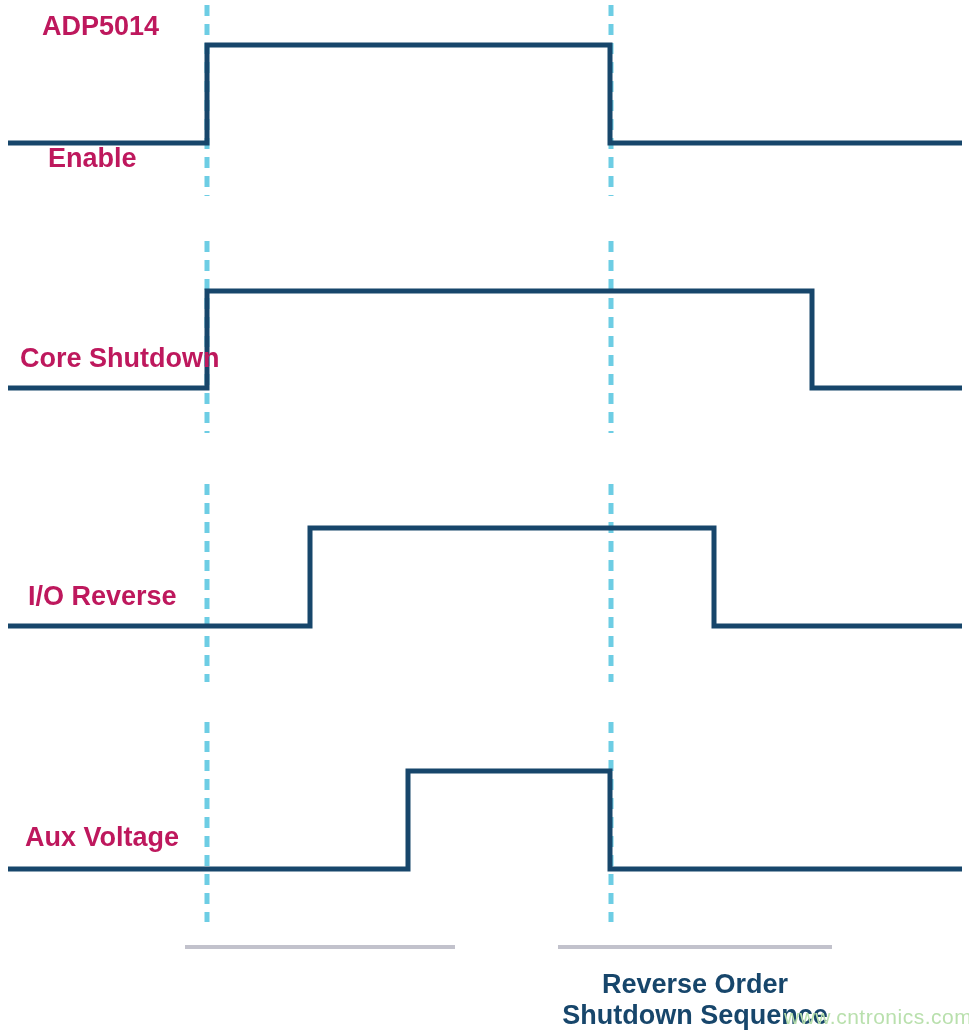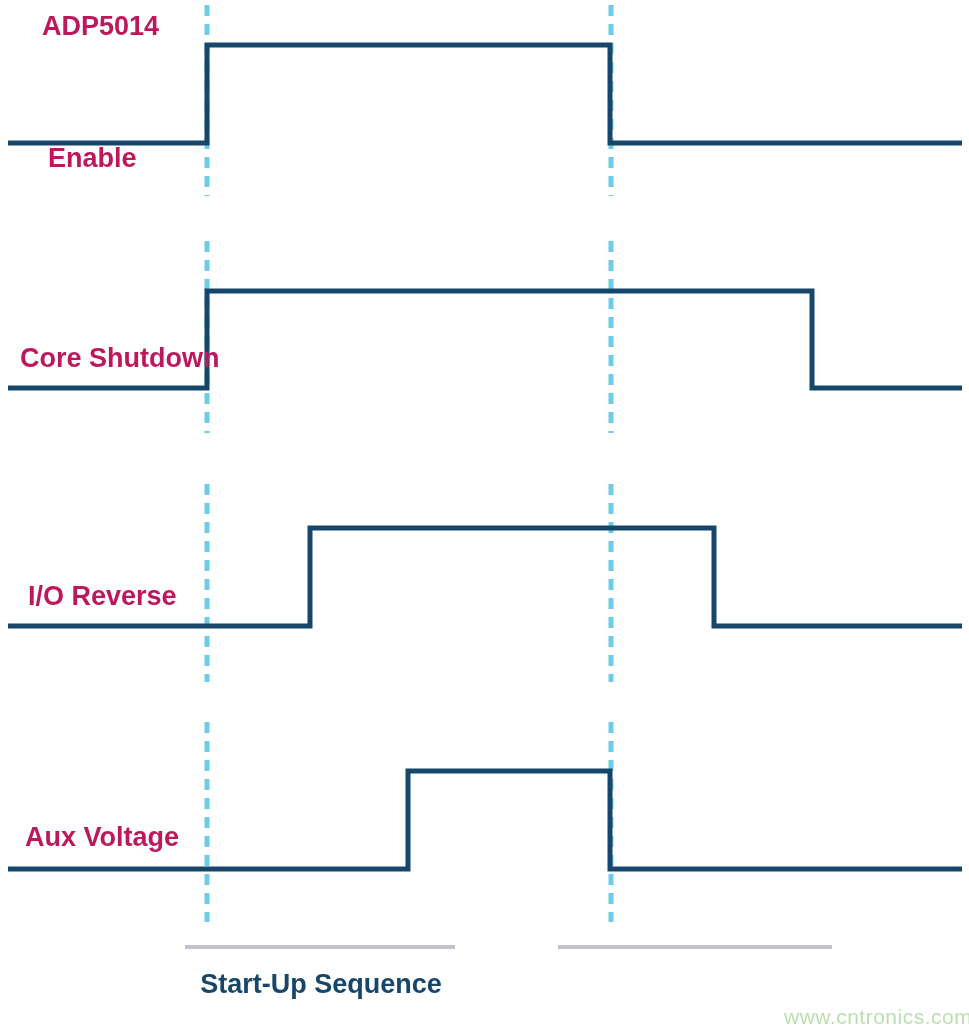--- a/index.html
+++ b/index.html
@@ -86,20 +86,21 @@
 
   <div class="sig-label lbl-title">ADP5014</div>
   <div class="sig-label lbl-enable">Enable</div>
   <div class="sig-label lbl-core">Core Shutdown</div>
   <div class="sig-label lbl-io">I/O Reverse</div>
   <div class="sig-label lbl-aux">Aux Voltage</div>
 
   <div class="phase-rule rule-startup"></div>
   <div class="phase-rule rule-shutdown"></div>
 
-  <div class="phase-label phase-startup">
-    <span>Start-Up Sequence</span>
+
+  <div class="phase-label phase-shutdown">
+    <div>Reverse Order</div>
+    <div>Shutdown Sequence</div>
   </div>
-
 
   <div class="watermark">www.cntronics.com</div>
 
 </div>
 
 </body></html>

